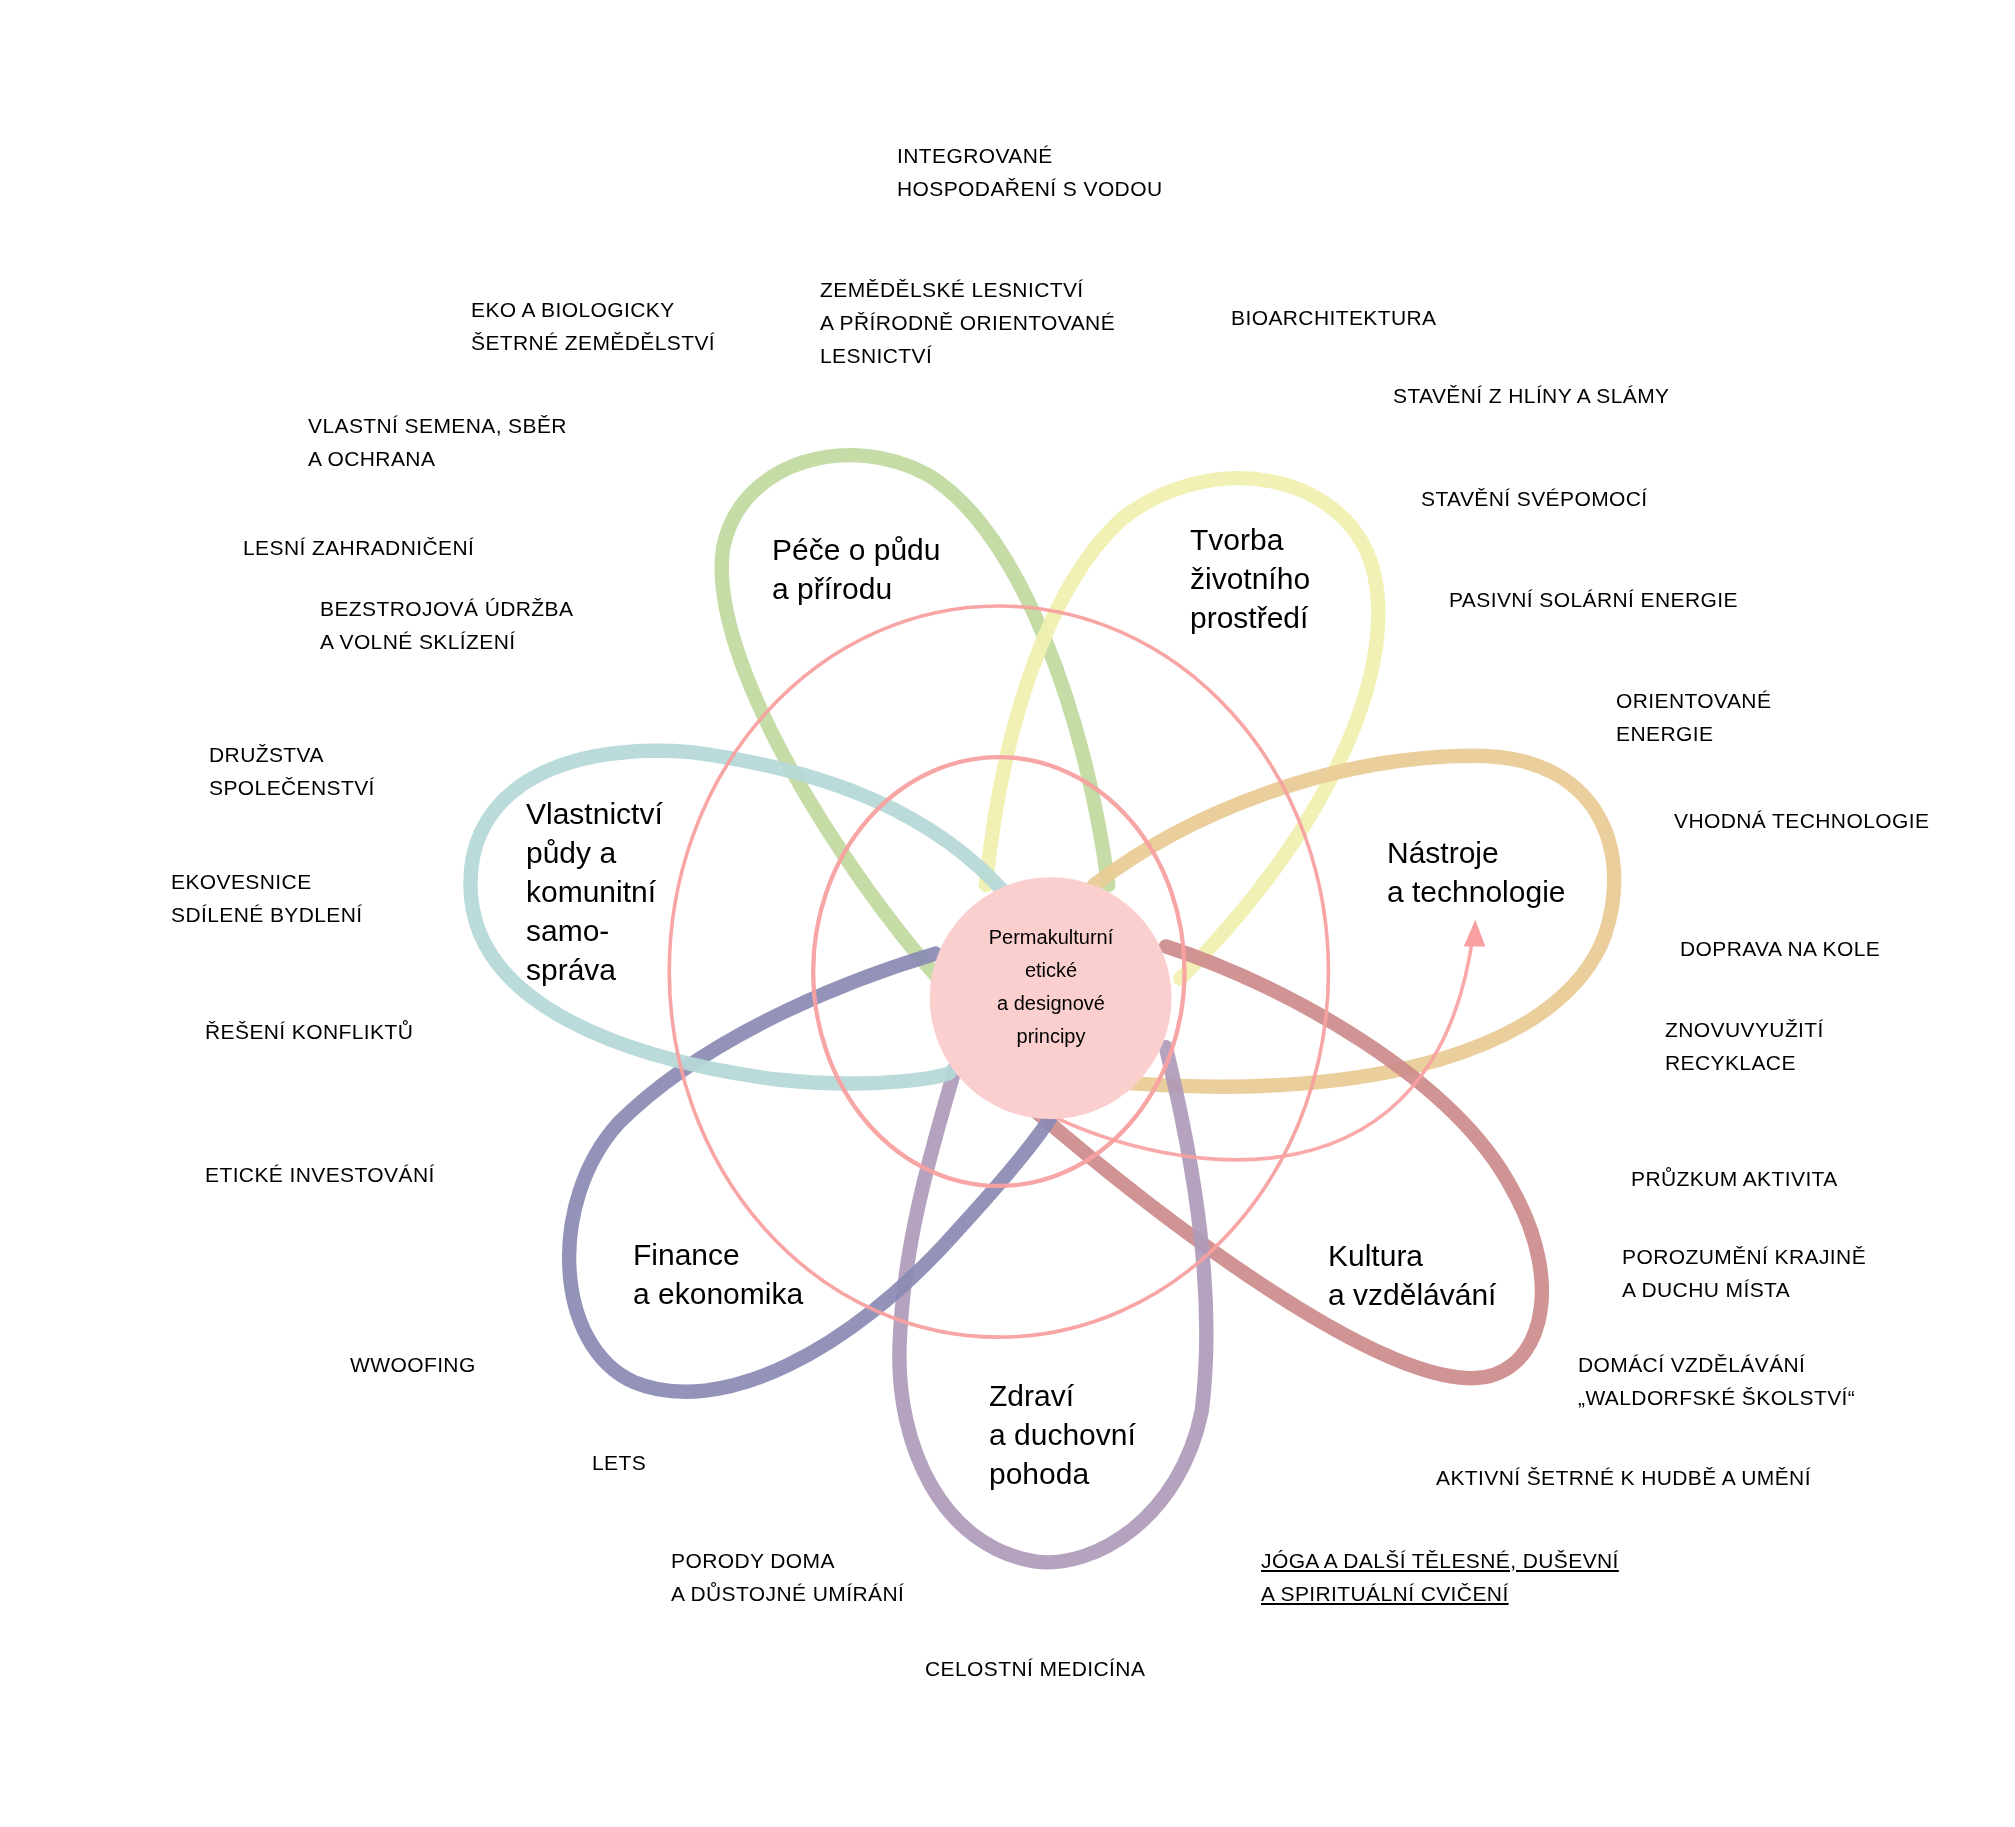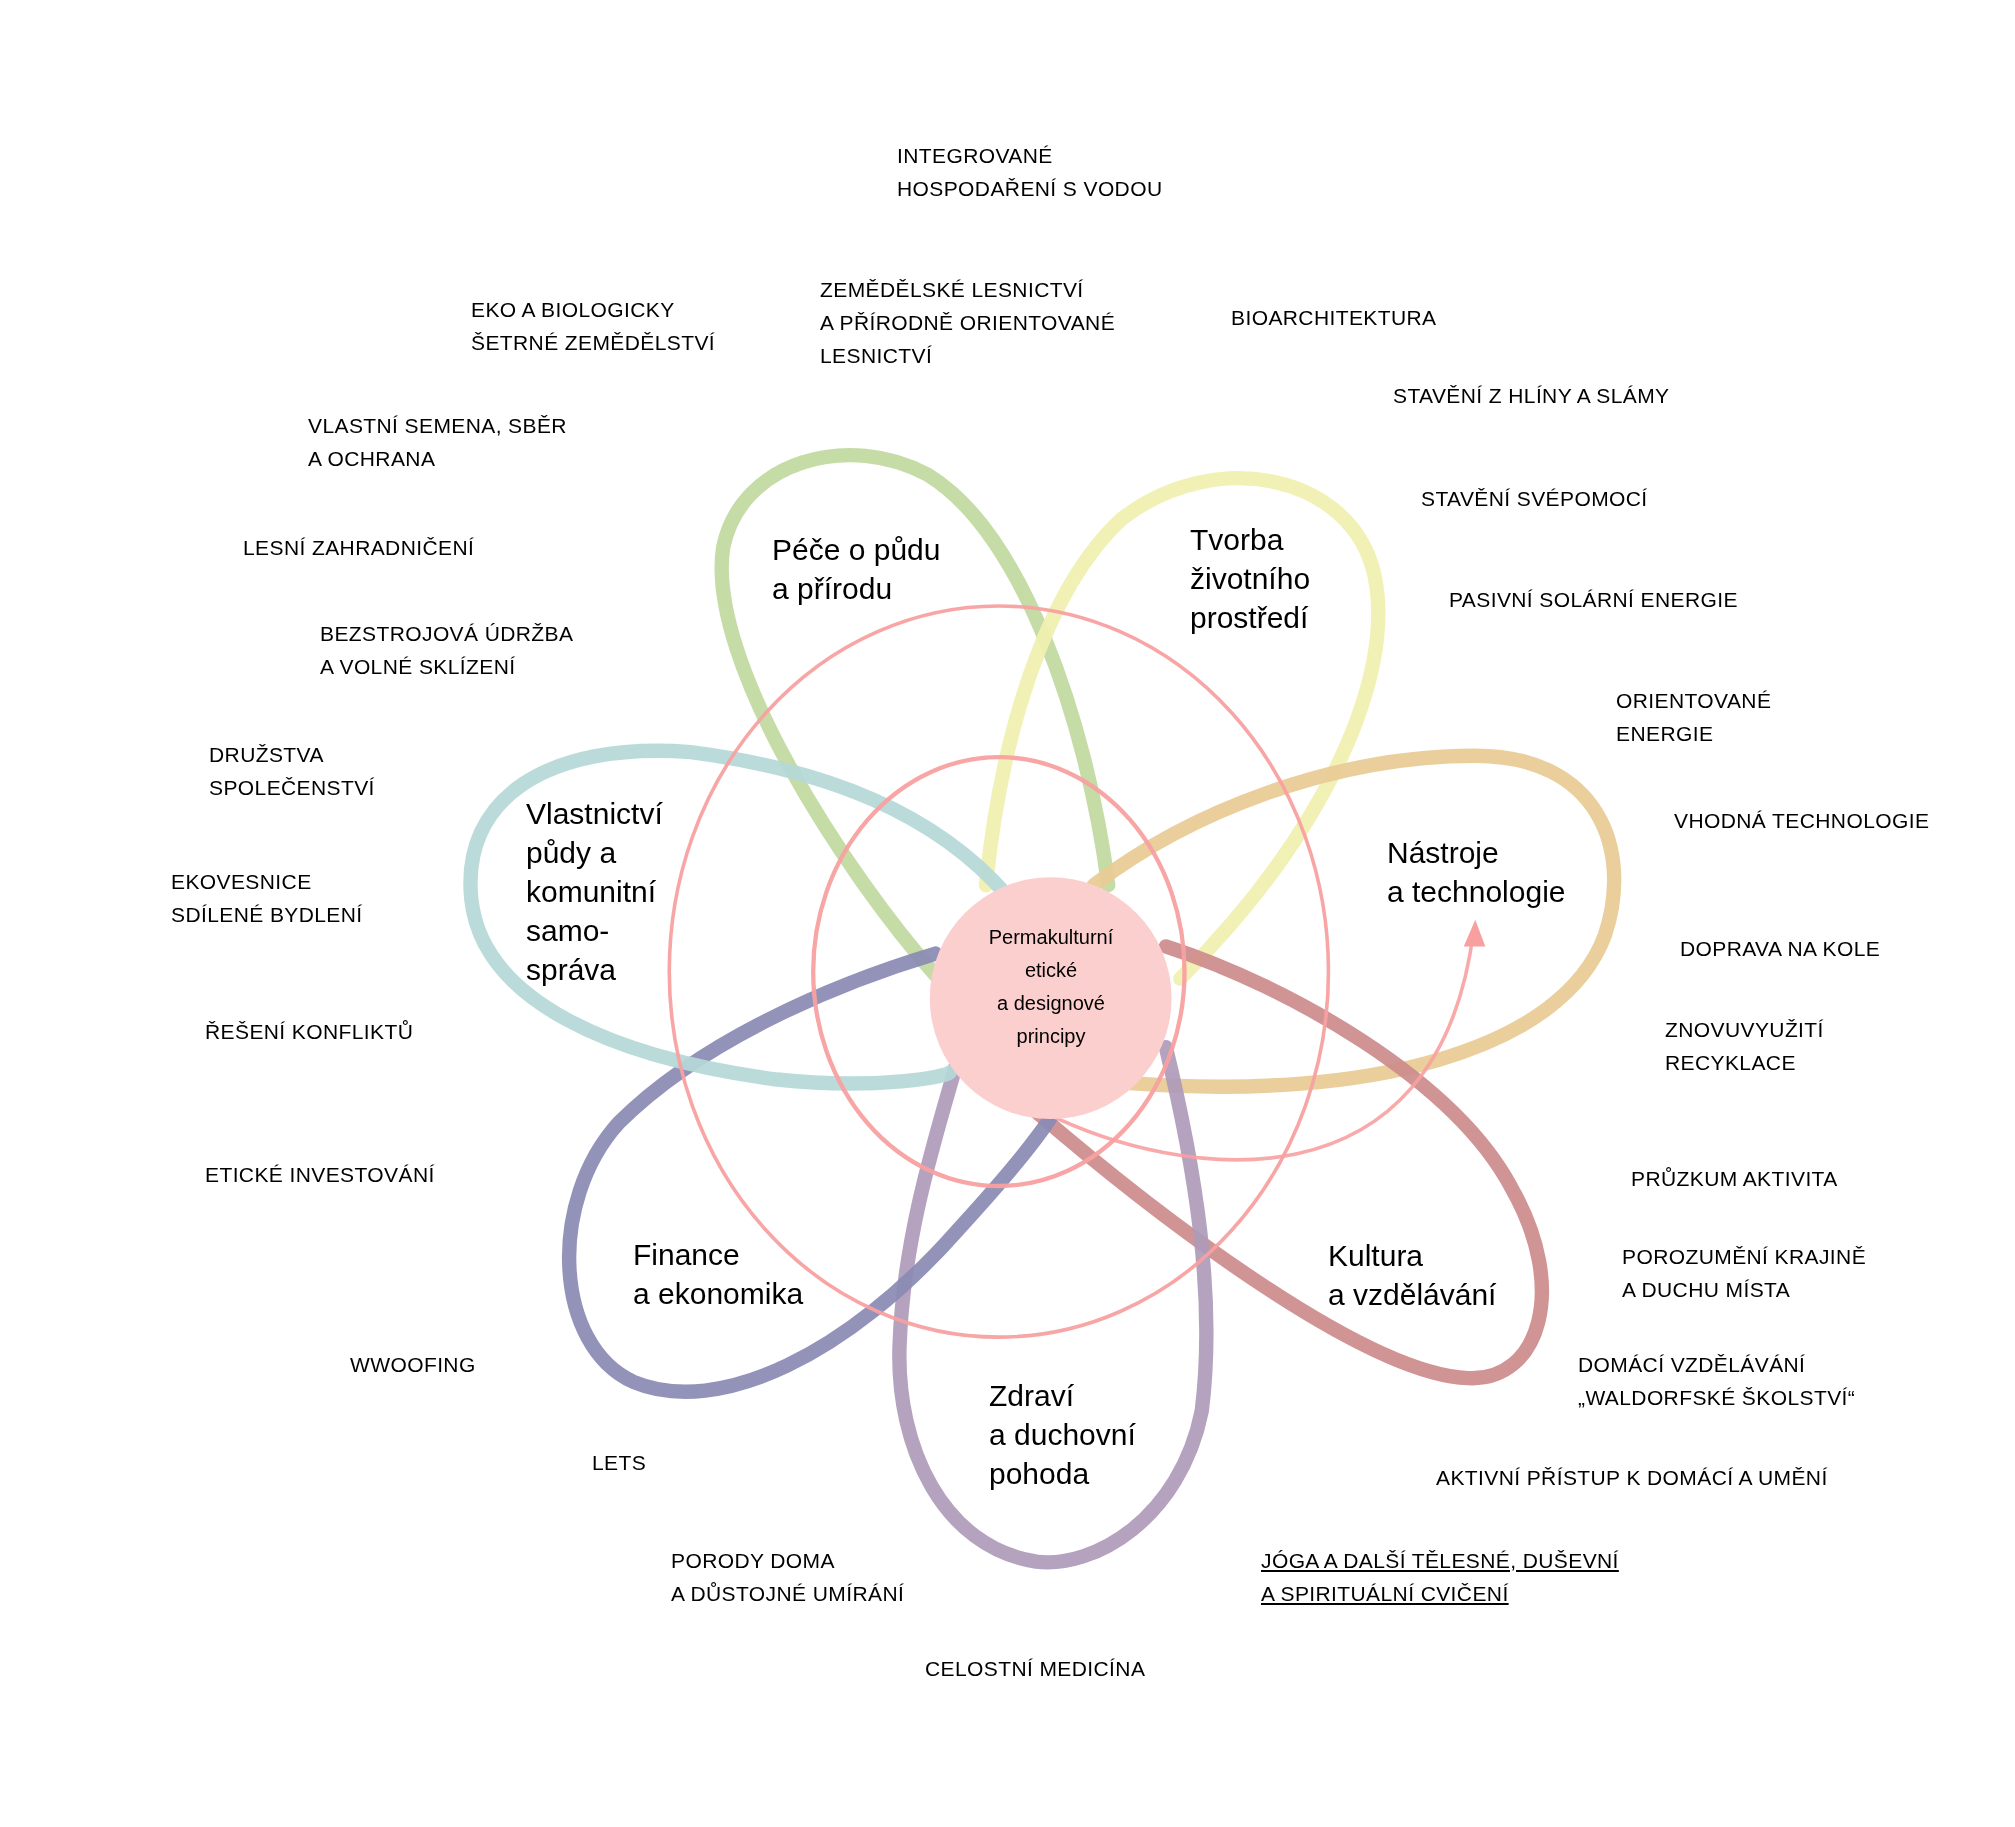--- a/index.html
+++ b/index.html
@@ -61,40 +61,40 @@
 <div class="topic" style="left:820px;top:273px;">ZEMĚDĚLSKÉ LESNICTVÍ
 A PŘÍRODNĚ ORIENTOVANÉ
 LESNICTVÍ</div>
 <div class="topic" style="left:1231px;top:301px;">BIOARCHITEKTURA</div>
 <div class="topic" style="left:1393px;top:379px;">STAVĚNÍ Z HLÍNY A SLÁMY</div>
 <div class="topic" style="left:308px;top:409px;">VLASTNÍ SEMENA, SBĚR
 A OCHRANA</div>
 <div class="topic" style="left:1421px;top:482px;">STAVĚNÍ SVÉPOMOCÍ</div>
 <div class="topic" style="left:243px;top:531px;">LESNÍ ZAHRADNIČENÍ</div>
 <div class="topic" style="left:1449px;top:583px;">PASIVNÍ SOLÁRNÍ ENERGIE</div>
-<div class="topic" style="left:320px;top:617px;">BEZSTROJOVÁ ÚDRŽBA
+<div class="topic" style="left:320px;top:592px;">BEZSTROJOVÁ ÚDRŽBA
 A VOLNÉ SKLÍZENÍ</div>
 <div class="topic" style="left:1616px;top:684px;">ORIENTOVANÉ
 ENERGIE</div>
 <div class="topic" style="left:209px;top:738px;">DRUŽSTVA
 SPOLEČENSTVÍ</div>
 <div class="topic" style="left:171px;top:865px;">EKOVESNICE
 SDÍLENÉ BYDLENÍ</div>
 <div class="topic" style="left:1674px;top:804px;">VHODNÁ TECHNOLOGIE</div>
 <div class="topic" style="left:1680px;top:932px;">DOPRAVA NA KOLE</div>
 <div class="topic" style="left:205px;top:1015px;">ŘEŠENÍ KONFLIKTŮ</div>
 <div class="topic" style="left:1665px;top:1013px;">ZNOVUVYUŽITÍ
 RECYKLACE</div>
 <div class="topic" style="left:205px;top:1158px;">ETICKÉ INVESTOVÁNÍ</div>
 <div class="topic" style="left:1631px;top:1162px;">PRŮZKUM AKTIVITA</div>
 <div class="topic" style="left:1622px;top:1240px;">POROZUMĚNÍ KRAJINĚ
 A DUCHU MÍSTA</div>
 <div class="topic" style="left:350px;top:1348px;">WWOOFING</div>
 <div class="topic" style="left:1578px;top:1348px;">DOMÁCÍ VZDĚLÁVÁNÍ
 „WALDORFSKÉ ŠKOLSTVÍ“</div>
 <div class="topic" style="left:592px;top:1446px;">LETS</div>
-<div class="topic" style="left:1436px;top:1461px;">AKTIVNÍ PŘÍSTUP K DOMÁCÍ A UMĚNÍ</div>
+<div class="topic" style="left:1436px;top:1461px;">AKTIVNÍ ŠETRNÉ K HUDBĚ A UMĚNÍ</div>
 <div class="topic" style="left:671px;top:1544px;">PORODY DOMA
 A DŮSTOJNÉ UMÍRÁNÍ</div>
 <div class="topic" style="left:1261px;top:1544px;text-decoration:underline;">JÓGA A DALŠÍ TĚLESNÉ, DUŠEVNÍ
 A SPIRITUÁLNÍ CVIČENÍ</div>
 <div class="topic" style="left:925px;top:1652px;">CELOSTNÍ MEDICÍNA</div>
 
 
 </body></html>

